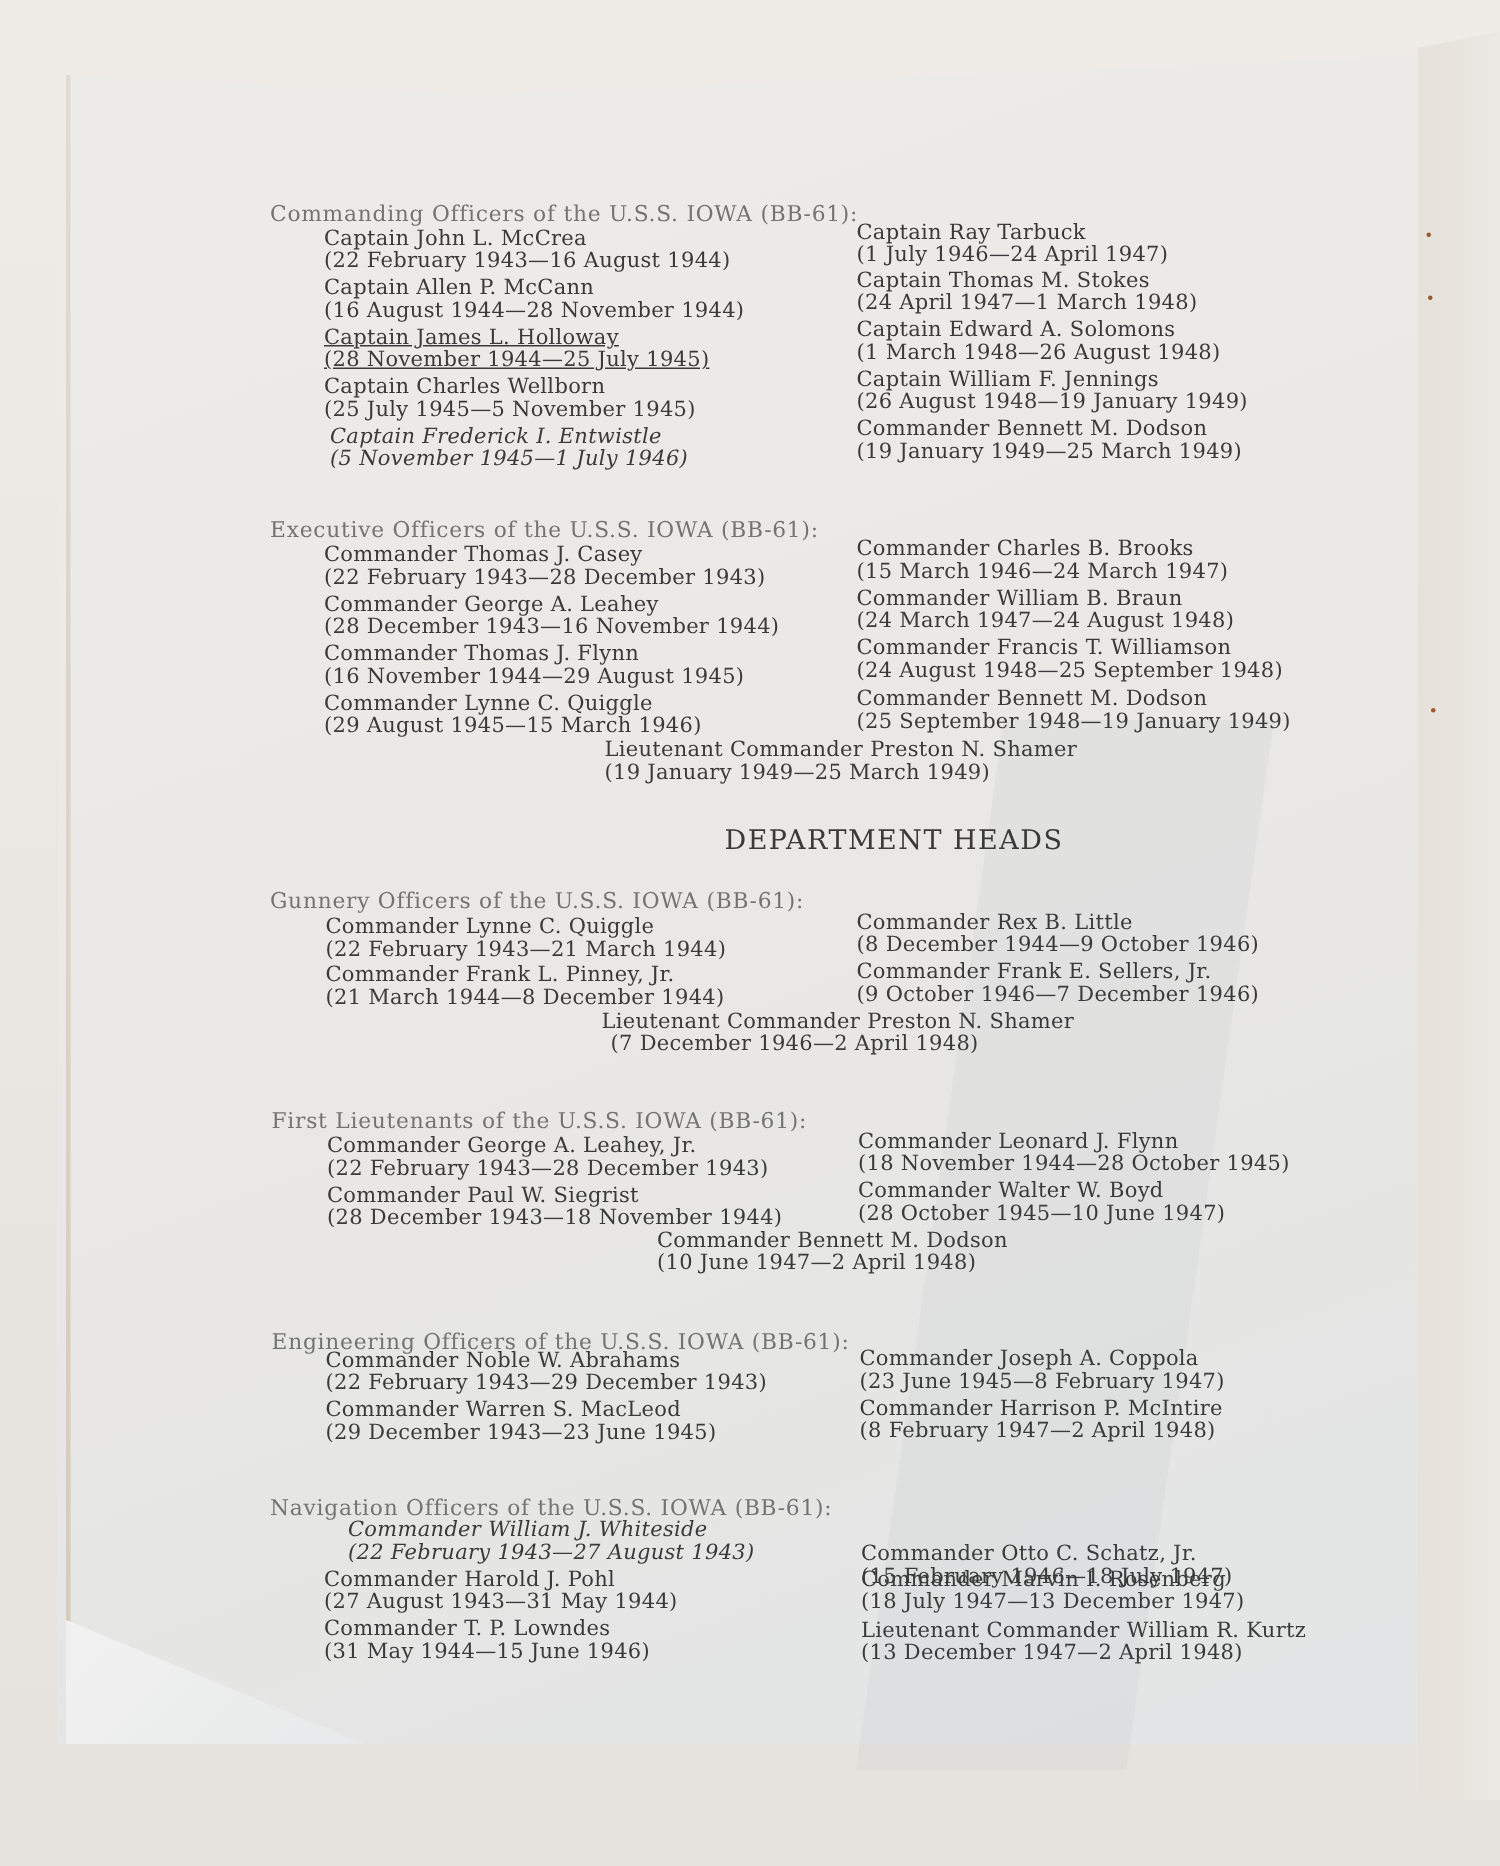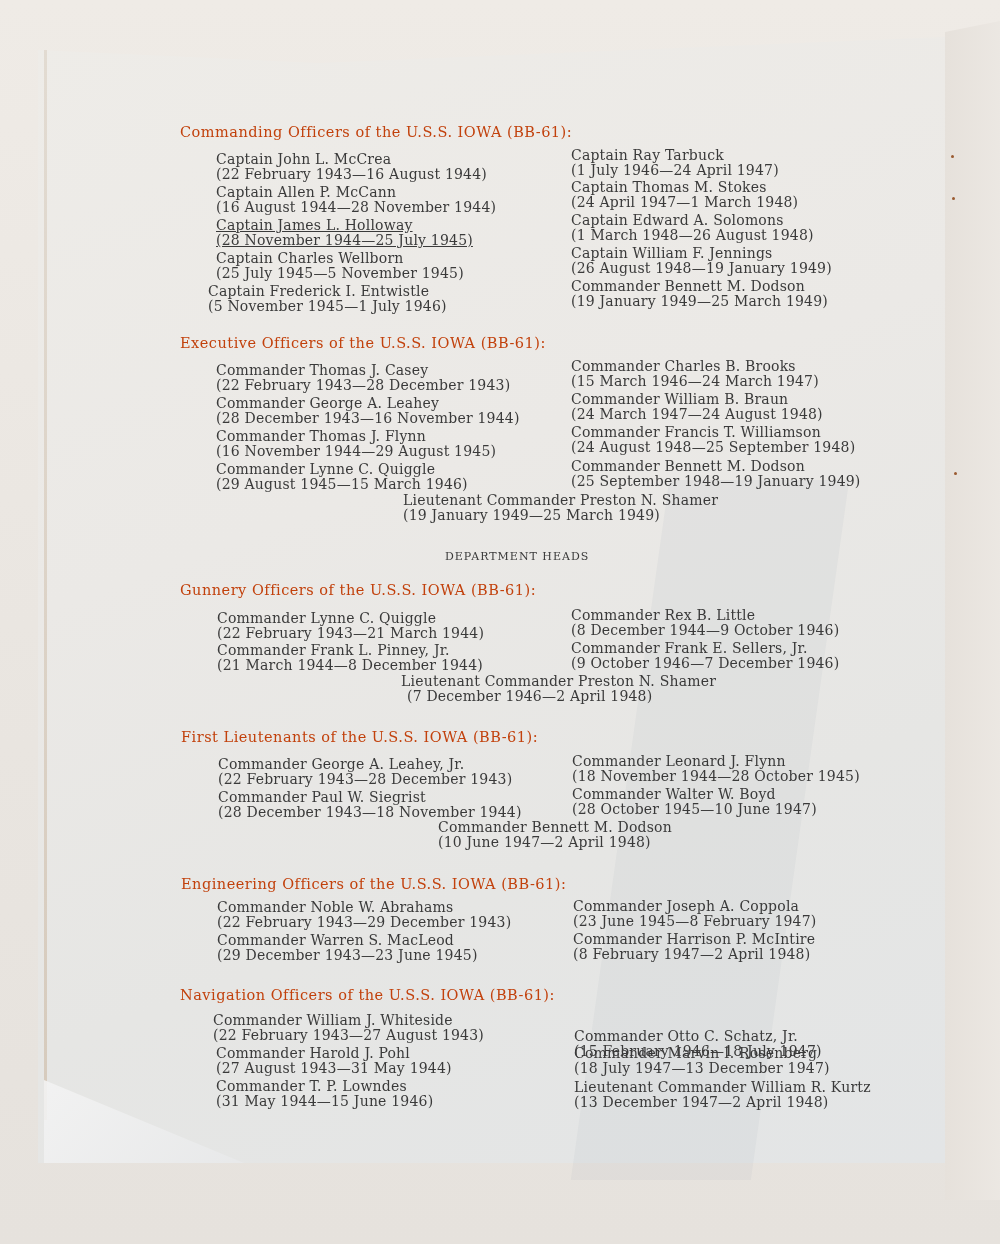--- a/index.html
+++ b/index.html
@@ -57,30 +57,32 @@
   .binding-mark {
     position: absolute;
     width: 3px; height: 3px;
     border-radius: 50%;
     background: #9a5a30;
   }
 
   .section-title {
     position: absolute;
     font-size: 14.5px;
-    color: #c2410c;
+    color: #737373;
     letter-spacing: 0.5px;
     white-space: nowrap;
+    margin-top: 11px;
   }
   .center-heading {
     position: absolute;
-    font-size: 11px;
+    font-size: 18px;
     color: #3a3a3a;
     letter-spacing: 1px;
     white-space: nowrap;
+    margin-left: 38px;
   }
   .entry {
     position: absolute;
     font-size: 14px;
     line-height: 15px;
     color: #3a3a3a;
     white-space: nowrap;
     letter-spacing: 0.2px;
   }
   .entry .name, .entry .dates {
@@ -112,21 +114,21 @@
   <span class="dates">(16 August 1944—28 November 1944)</span>
 </div>
 <div class="entry" style="left:216px;top:218px;text-decoration:underline;">
   <span class="name">Captain James L. Holloway</span>
   <span class="dates">(28 November 1944—25 July 1945)</span>
 </div>
 <div class="entry" style="left:216px;top:251px;">
   <span class="name">Captain Charles Wellborn</span>
   <span class="dates">(25 July 1945—5 November 1945)</span>
 </div>
-<div class="entry" style="left:208px;top:284px;">
+<div class="entry" style="left:220px;top:284px;font-style:italic;">
   <span class="name">Captain Frederick I. Entwistle</span>
   <span class="dates">(5 November 1945—1 July 1946)</span>
 </div>
 
 <div class="entry" style="left:571px;top:148px;">
   <span class="name">Captain Ray Tarbuck</span>
   <span class="dates">(1 July 1946—24 April 1947)</span>
 </div>
 <div class="entry" style="left:571px;top:180px;">
   <span class="name">Captain Thomas M. Stokes</span>
@@ -253,21 +255,21 @@
   <span class="name">Commander Joseph A. Coppola</span>
   <span class="dates">(23 June 1945—8 February 1947)</span>
 </div>
 <div class="entry" style="left:573px;top:932px;">
   <span class="name">Commander Harrison P. McIntire</span>
   <span class="dates">(8 February 1947—2 April 1948)</span>
 </div>
 
 <div class="section-title" style="left:180px;top:987px;">Navigation Officers of the U.S.S. IOWA (BB-61):</div>
 
-<div class="entry" style="left:213px;top:1013px;">
+<div class="entry" style="left:232px;top:1013px;font-style:italic;">
   <span class="name">Commander William J. Whiteside</span>
   <span class="dates">(22 February 1943—27 August 1943)</span>
 </div>
 <div class="entry" style="left:216px;top:1046px;">
   <span class="name">Commander Harold J. Pohl</span>
   <span class="dates">(27 August 1943—31 May 1944)</span>
 </div>
 <div class="entry" style="left:216px;top:1079px;">
   <span class="name">Commander T. P. Lowndes</span>
   <span class="dates">(31 May 1944—15 June 1946)</span>

